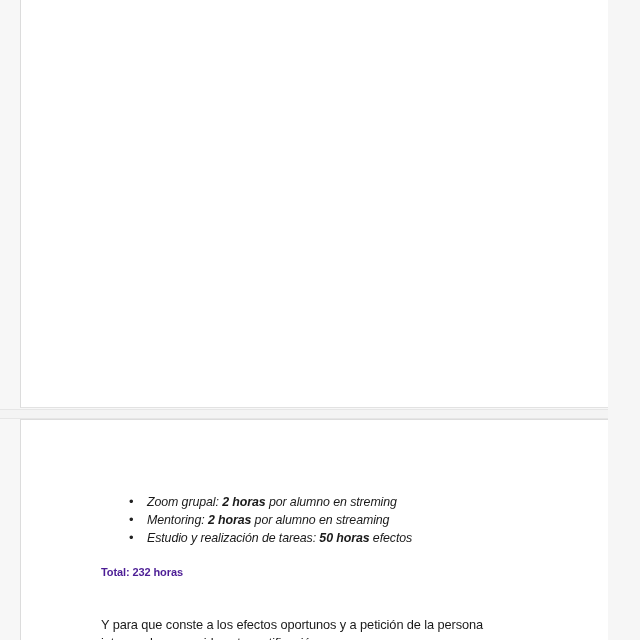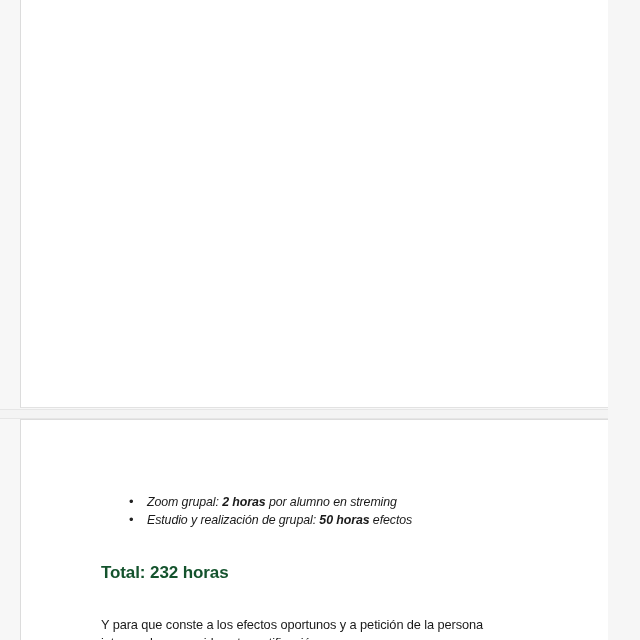--- a/index.html
+++ b/index.html
@@ -94,23 +94,23 @@
     font-style: normal;
     color: #222;
   }
 
   li.doc-item b {
     font-weight: bold;
     font-style: italic;
   }
 
   .plain-line {
-    font-size: 17px;
+    font-size: 11px;
     line-height: 17.4px;
-    color: #14532d;
+    color: #4c1d95;
     font-style: normal;
     font-weight: bold;
     letter-spacing: -0.1px;
     text-align: center;
   }
 
   .closing-par {
     font-size: 12.8px;
     line-height: 18px;
     color: #1a1a1a;
@@ -145,21 +145,22 @@
 
   <div class="page" id="page-1">
     
   </div>
 
   <div class="page-gap"></div>
 
   <div class="page" id="page-2">
     <ul class="doc-list" id="p2-list">
         <li class="doc-item"><span>Zoom grupal: </span><b>2 horas</b><span> por alumno en streming</span></li>
-        <li class="doc-item"><span>Estudio y realización de grupal: </span><b>50 horas</b><span> efectos</span></li>
+        <li class="doc-item"><span>Mentoring: </span><b>2 horas</b><span> por alumno en streaming</span></li>
+        <li class="doc-item"><span>Estudio y realización de tareas: </span><b>50 horas</b><span> efectos</span></li>
       </ul>
 
     <div class="plain-line" id="p2-total">Total: 232 horas</div>
 
     <div class="closing-par" id="p2-closing">Y para que conste a los efectos oportunos y a petición de la persona interesada, se expide esta certificación.</div>
   </div>
 
 </div>
 
 </body></html>

